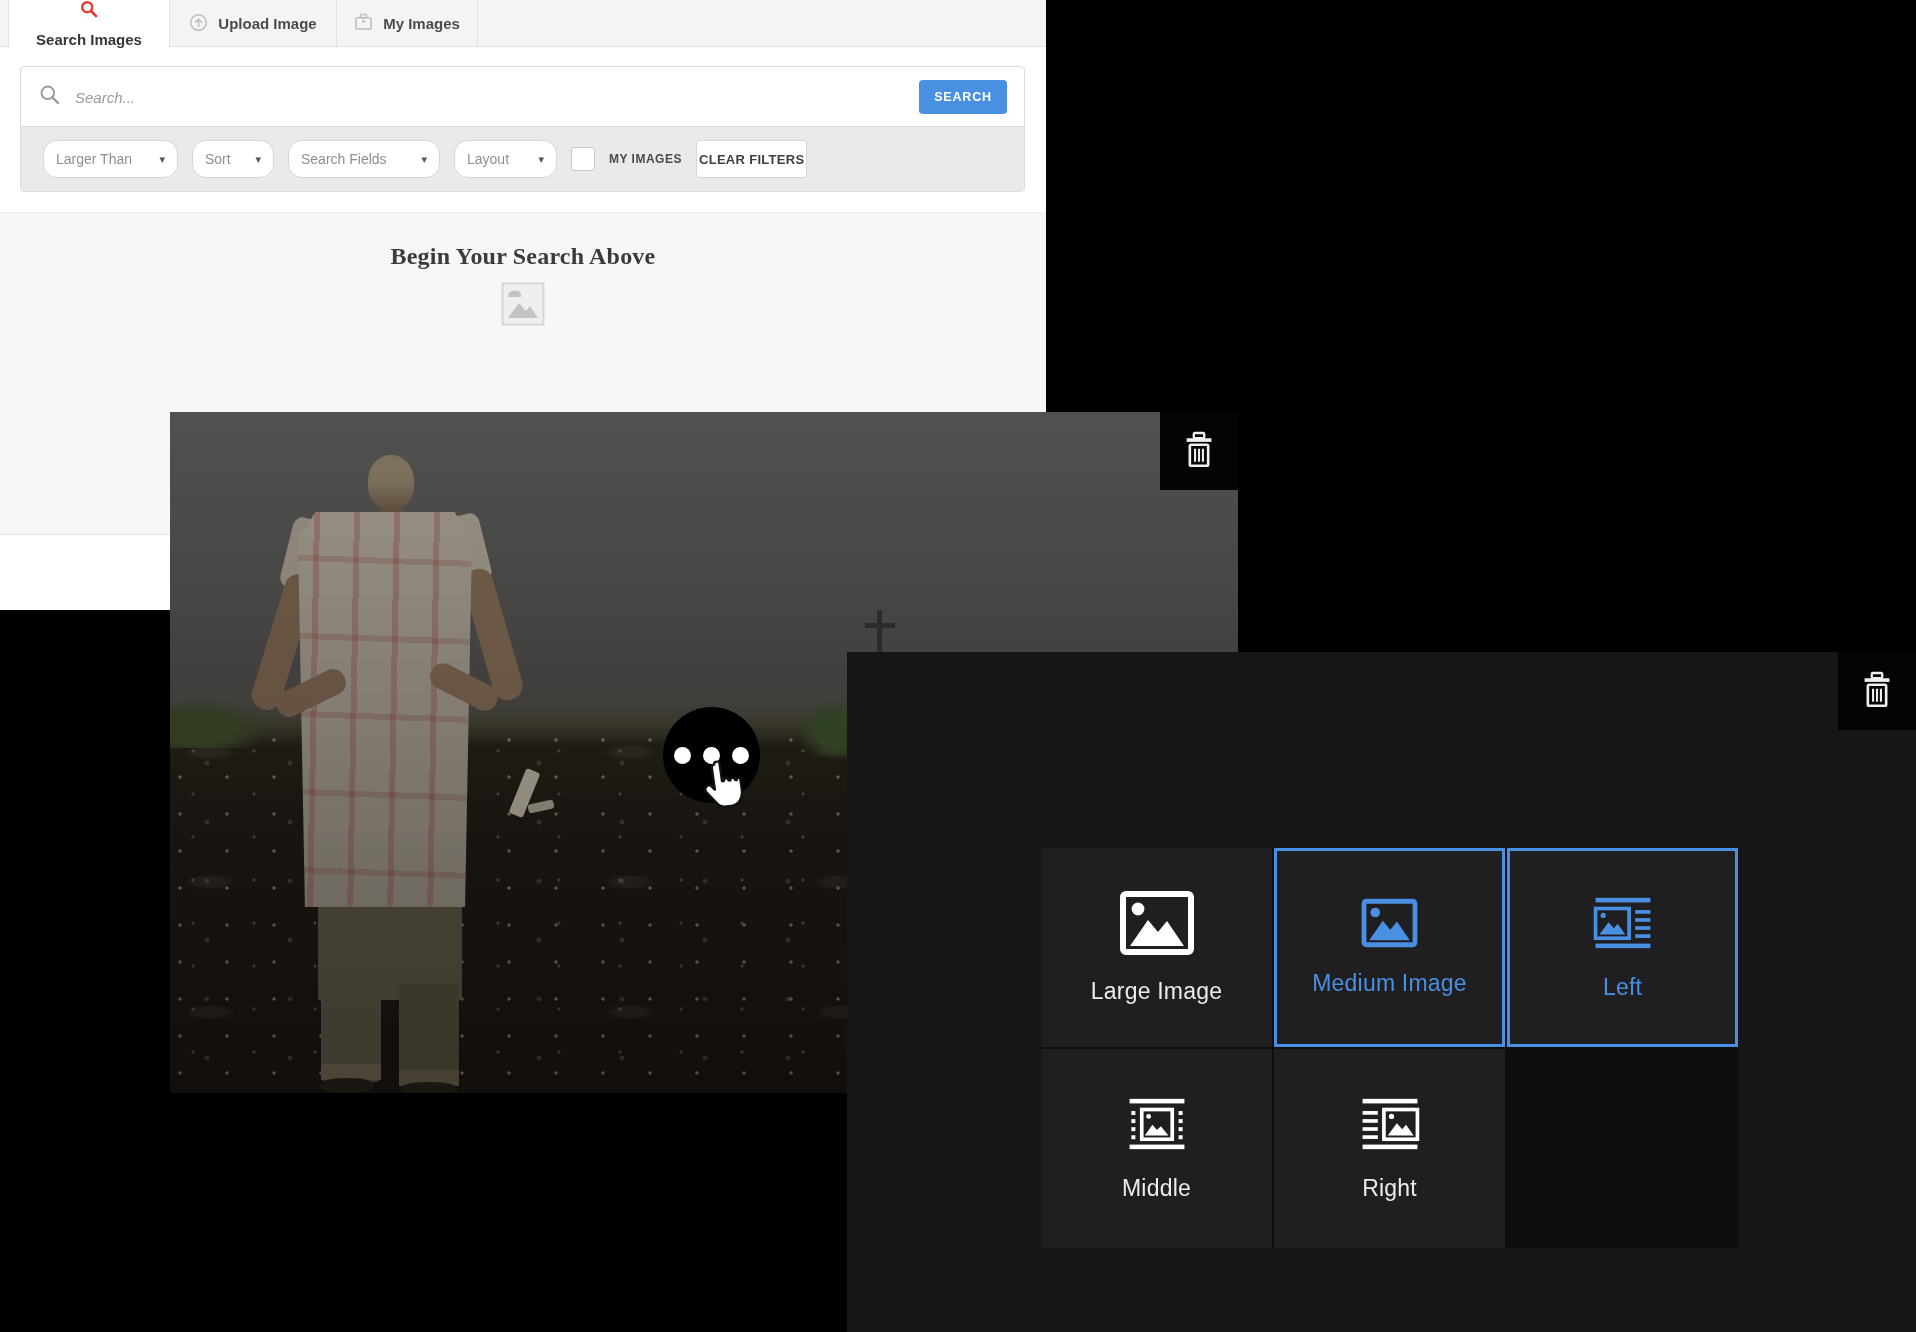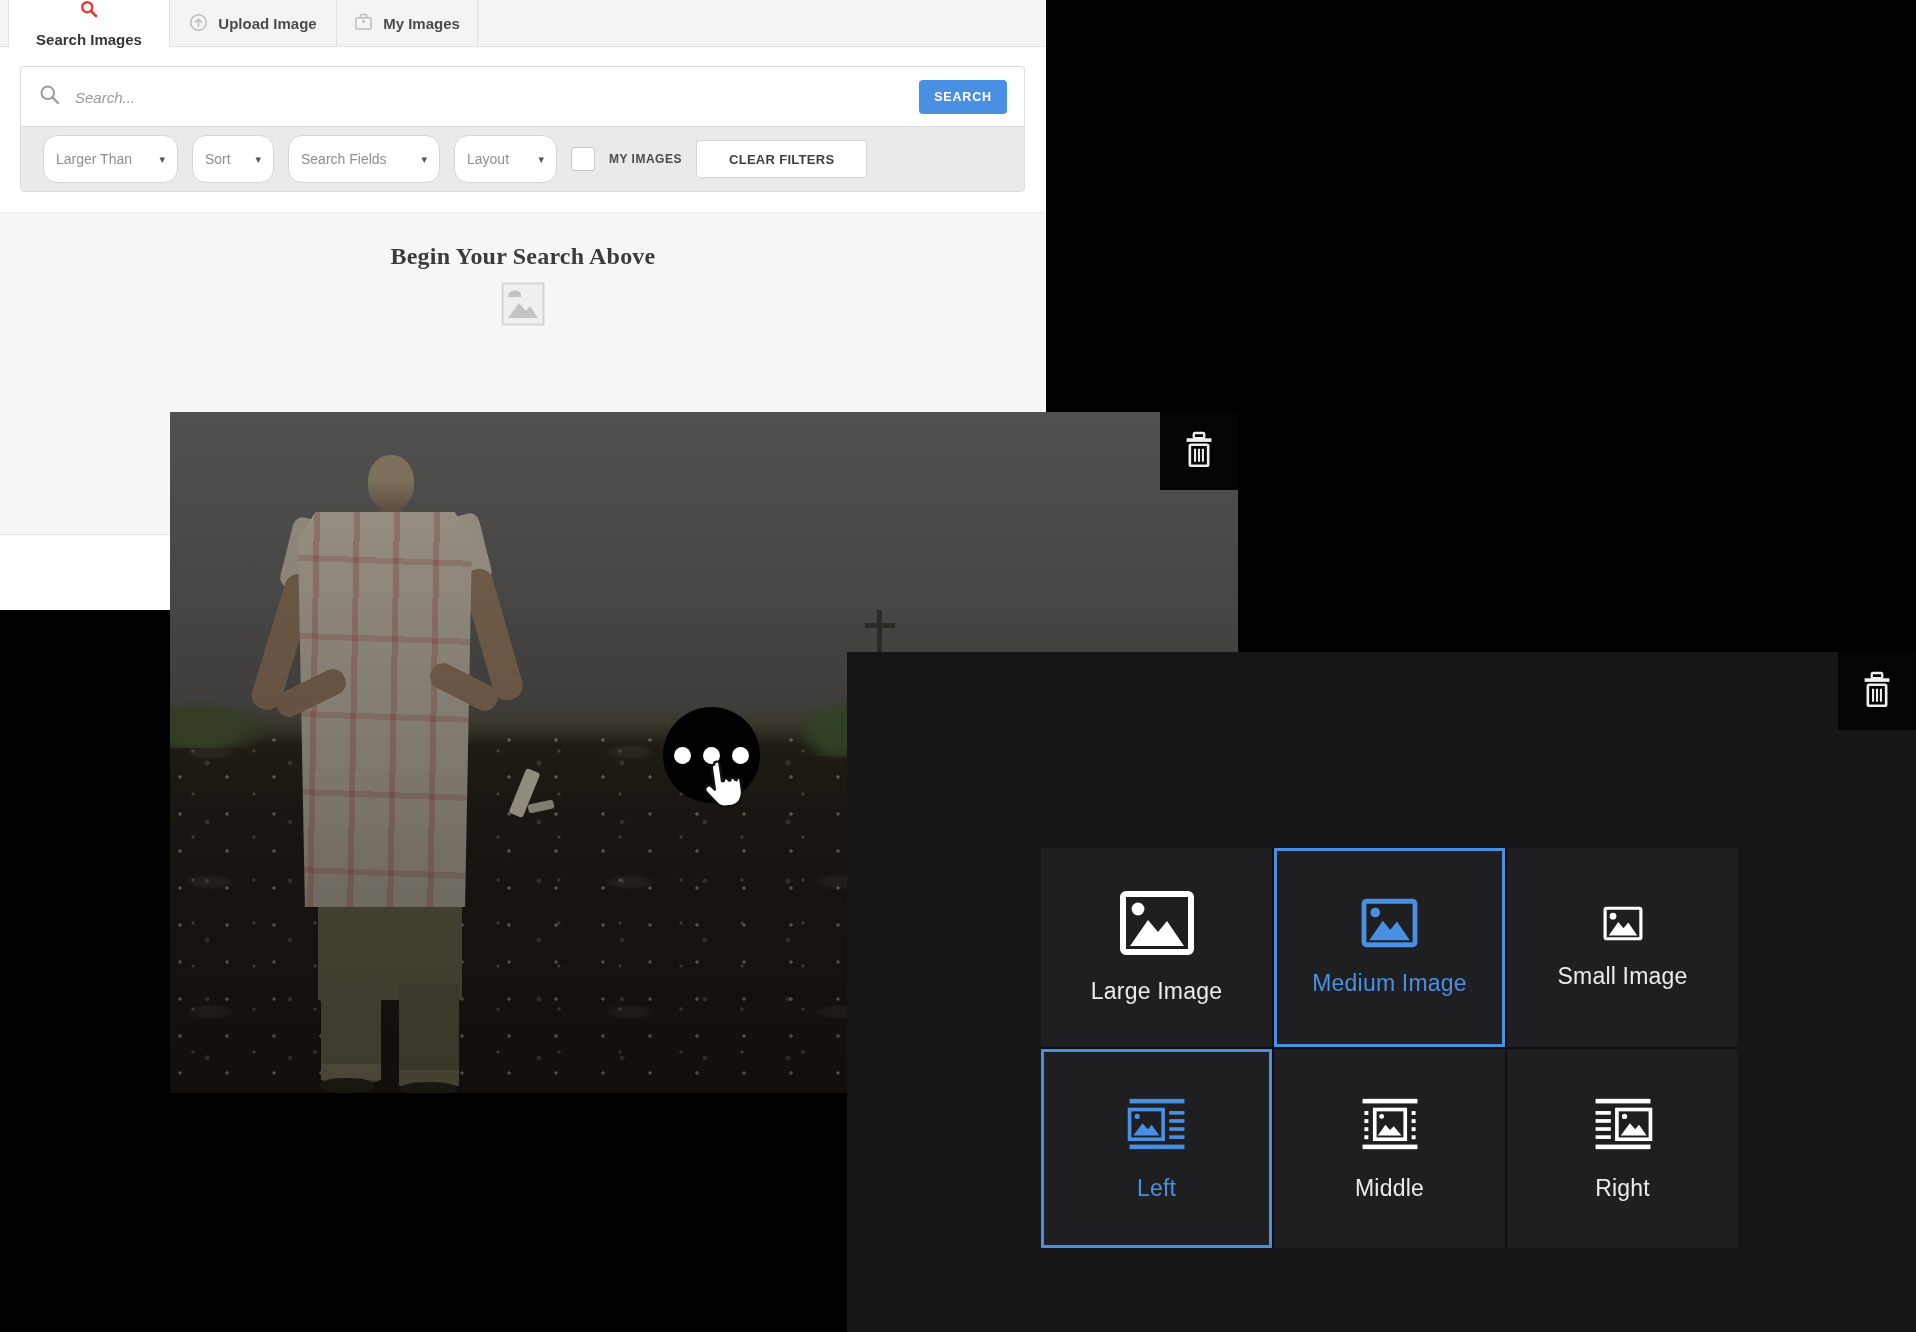--- a/index.html
+++ b/index.html
@@ -13,26 +13,26 @@
   .tab.first { margin-left:8px; border-left:1px solid #e2e2e2; }
   .tab.active { background:#fff; border-bottom:1px solid #fff; height:48px; font-weight:700; color:#373737;flex-direction:column; }
   .tab-search { width:162px; } .tab-upload { width:167px; } .tab-my { width:141px; }
 
   .search-box { position:absolute; left:20px; top:66px; width:1005px; height:126px; border:1px solid #dcdcdc; border-radius:4px; background:#fff; }
   .search-row { position:relative; height:60px; display:flex; align-items:center; padding-left:18px; gap:14px; }
   .search-input { border:none; outline:none; font-family:"Liberation Sans", sans-serif; font-size:15px; font-style:italic; color:#777; width:700px; background:transparent; }
   .search-input::placeholder { color:#9a9a9a; font-style:italic; }
   .search-btn { position:absolute; right:17px; top:13px; width:88px; height:34px; background:#4a90e2; color:#fff; border:none; border-radius:4px; font-family:"Liberation Sans", sans-serif; font-size:12.5px; font-weight:700; letter-spacing:.8px; cursor:pointer; }
   .filter-row { position:absolute; left:0; right:0; bottom:0; height:65px; background:#eaeaea; border-top:1px solid #dcdcdc; border-radius:0 0 4px 4px; display:flex; align-items:center; padding-left:22px; gap:14px; }
-  .dropdown { height:48px; background:#fff; border:1px solid #d6d6d6; border-radius:14px; display:flex; align-items:center; justify-content:space-between; padding:0 12px; font-size:14px; color:#8f8f8f; cursor:pointer; }
+  .dropdown { height:38px; background:#fff; border:1px solid #d6d6d6; border-radius:14px; display:flex; align-items:center; justify-content:space-between; padding:0 12px; font-size:14px; color:#8f8f8f; cursor:pointer; }
   .dd-larger { width:135px; } .dd-sort { width:82px; } .dd-fields { width:152px; } .dd-layout { width:103px; }
   .caret { font-size:11px; color:#555; margin-left:8px; }
   .checkbox { width:24px; height:24px; background:#fff; border:1px solid #c8c8c8; border-radius:3px; display:inline-block; cursor:pointer; flex:none; }
   .checkbox-label { font-size:12px; font-weight:700; color:#4a4a4a; letter-spacing:.5px; white-space:nowrap; }
-  .clear-btn { height:38px; padding:0 32px; background:#fff; border:1px solid #d6d6d6; border-radius:3px; font-family:"Liberation Sans", sans-serif; font-size:13px; font-weight:700; color:#3f3f3f; letter-spacing:.3px; cursor:pointer; }
+  .clear-btn { height:38px; padding:0 2px; background:#fff; border:1px solid #d6d6d6; border-radius:3px; font-family:"Liberation Sans", sans-serif; font-size:13px; font-weight:700; color:#3f3f3f; letter-spacing:.3px; cursor:pointer; }
 
   .content-area { position:absolute; left:0; top:212px; right:0; height:323px; background:#f7f7f7; border-top:1px solid #eeeeee; border-bottom:1px solid #e2e2e2; text-align:center; }
   .empty-heading { margin-top:30px; font-family:"Liberation Serif","DejaVu Serif", serif; font-size:24px; font-weight:700; color:#3b3b3b; letter-spacing:.2px; }
   .placeholder-icon { margin-top:12px; display:inline-block; }
 
   
   .photo-card { position:absolute; left:170px; top:412px; width:1068px; height:681px;
     background:linear-gradient(180deg,#5a5a58 0%, #525150 30%, #4c4b48 43%, #474538 45.5%, #3a382b 47%, #262219 49%, #1e1a15 62%, #171310 100%); overflow:hidden; }
   .debris-texture { position:absolute; left:0; top:47%; right:0; bottom:0;
     background-image:
@@ -249,30 +249,20 @@
         <span>
           <svg width="57" height="50" viewBox="0 0 38 33">
               <rect x="2" y="2" width="34" height="29" rx="1.5" fill="none" stroke="#4a90e2" stroke-width="3.2"></rect>
               <circle cx="9.5" cy="9.5" r="3.2" fill="#4a90e2"></circle>
               <path d="M5.5 28 L14.5 15 L19.5 21 L24 15.5 L32.5 28 Z" fill="#4a90e2"></path>
             </svg>
         </span>
         <span class="option-label">Medium Image</span>
       </div>
 
-      <div class="option">
-        <span>
-          <svg width="40" height="35" viewBox="0 0 38 33">
-              <rect x="2" y="2" width="34" height="29" rx="1.5" fill="none" stroke="#ffffff" stroke-width="3"></rect>
-              <circle cx="9.5" cy="9.5" r="3.2" fill="#ffffff"></circle>
-              <path d="M5.5 28 L14.5 15 L19.5 21 L24 15.5 L32.5 28 Z" fill="#ffffff"></path>
-            </svg>
-        </span>
-        <span class="option-label">Small Image</span>
-      </div>
 
       <div class="option selected">
         <span>
           <svg width="64" height="58" viewBox="0 0 42 38">
               <rect x="3" y="2.5" width="36" height="3" fill="#4a90e2"></rect>
               <rect x="3" y="32.5" width="36" height="3" fill="#4a90e2"></rect>
               <rect x="3" y="9.5" width="22" height="19.5" fill="none" stroke="#4a90e2" stroke-width="2.4"></rect>
               <circle cx="8" cy="14" r="1.7" fill="#4a90e2"></circle>
               <path d="M5.5 26.5 L11.5 18.5 L15 22.5 L17.5 19.5 L22.5 26.5 Z" fill="#4a90e2"></path>
               <rect x="29" y="10.5" width="10" height="2.4" fill="#4a90e2"></rect>

